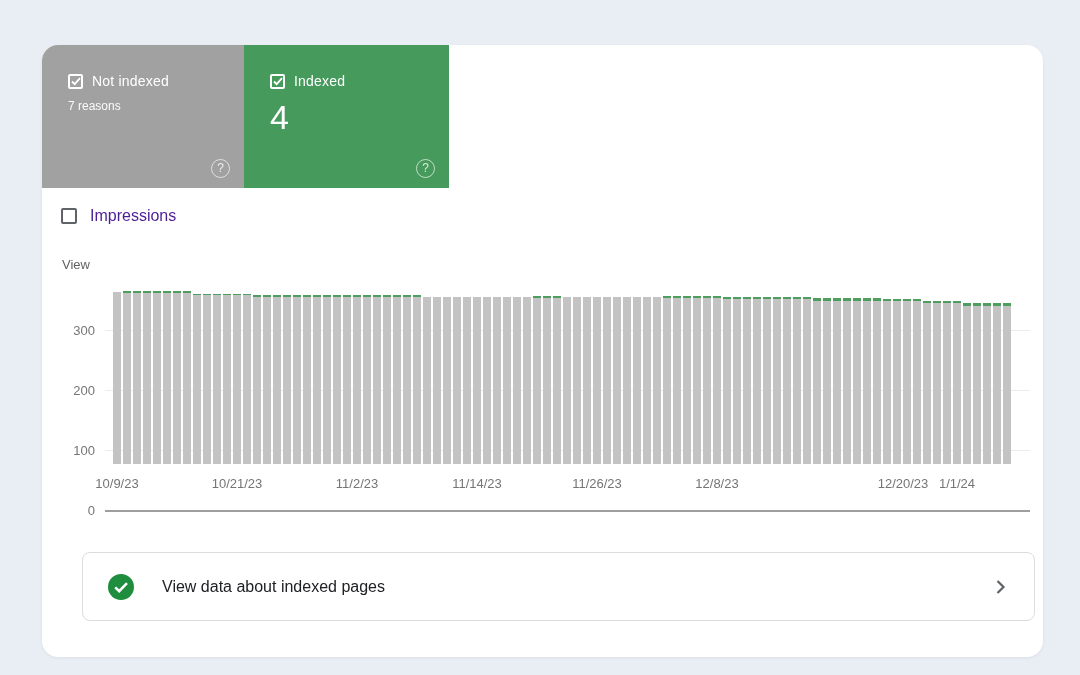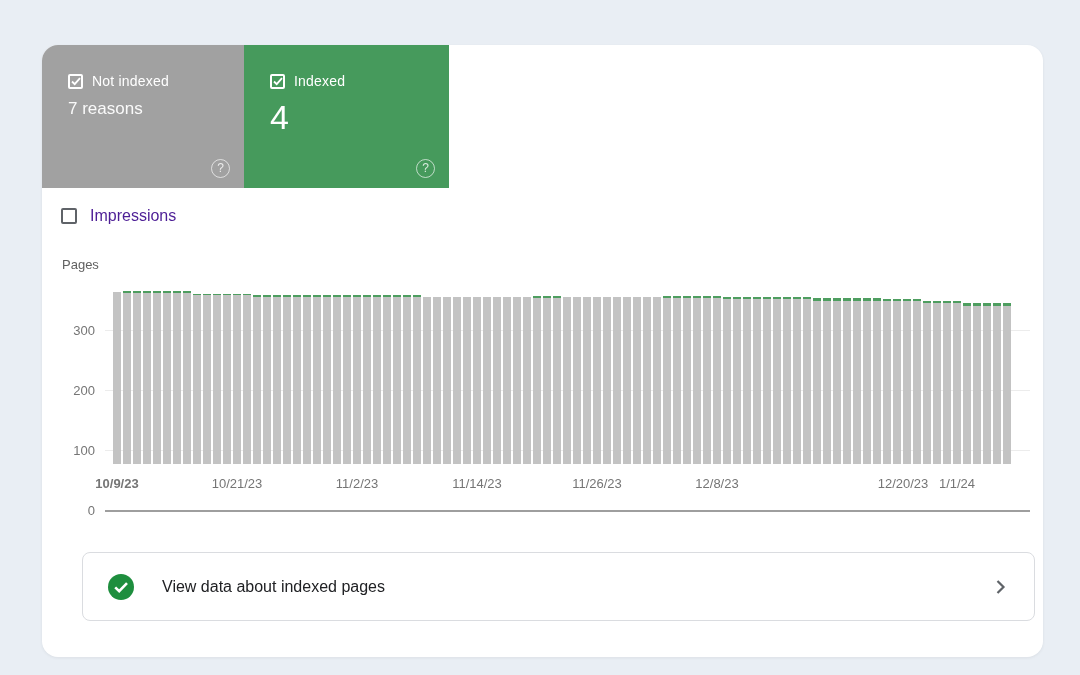--- a/index.html
+++ b/index.html
@@ -32,21 +32,21 @@
   .sum-head { display: flex; align-items: center; gap: 9px; }
   .cb-checked {
     width: 15px; height: 15px;
     border: 2px solid #ffffff; border-radius: 2px;
     display: flex; align-items: center; justify-content: center;
     flex: none;
   }
   .cb-checked svg { display: block; }
   .sum-label { font-size: 14px; letter-spacing: .2px; }
   .sum-value { font-size: 34px; font-weight: 400; margin-top: 11px; line-height: 1; }
-  .sum-sub { font-size: 17px; margin-top: 10px; color: rgba(255,255,255,0.95); }
+  .sum-sub { font-size: 12px; margin-top: 10px; color: rgba(255,255,255,0.95); }
   .help-icon {
     position: absolute; right: 14px; bottom: 10px;
     width: 19px; height: 19px; border-radius: 50%;
     border: 1.5px solid rgba(255,255,255,0.65);
     color: rgba(255,255,255,0.8);
     font-size: 12px; line-height: 16px; text-align: center;
     cursor: pointer;
   }
   
   .impressions-row {
@@ -131,21 +131,21 @@
       <div class="help-icon">?</div>
     </div>
   </div>
 
   <div class="impressions-row">
     <span class="cb-empty"></span>
     <span class="impressions-label">Impressions</span>
   </div>
 
   <div class="chart">
-    <div class="chart-ylabel">Pages</div>
+    <div class="chart-ylabel">View</div>
     <div id="gridlines">
         <div class="gridline zero" style="top: 260px;"></div>
         <div class="gridline" style="top: 200px;"></div>
         <div class="gridline" style="top: 140px;"></div>
         <div class="gridline" style="top: 80px;"></div>
       </div>
     <div id="yticks">
         <div class="ytick" style="top: 260px;">0</div>
         <div class="ytick" style="top: 200px;">100</div>
         <div class="ytick" style="top: 140px;">200</div>
@@ -507,21 +507,21 @@
         <div class="bar">
           <div class="seg-green" style="height: 2.4px; background: rgb(78, 158, 96);"></div>
           <div class="seg-gray" style="height: 158.4px; background: rgb(195, 195, 195);"></div>
         </div>
         <div class="bar">
           <div class="seg-green" style="height: 2.4px; background: rgb(78, 158, 96);"></div>
           <div class="seg-gray" style="height: 158.4px; background: rgb(195, 195, 195);"></div>
         </div>
       </div>
     <div id="xticks">
-        <div class="xtick" style="left: 75px; font-weight: bold;">10/9/23</div>
+        <div class="xtick" style="left: 75px;">10/9/23</div>
         <div class="xtick" style="left: 195px;">10/21/23</div>
         <div class="xtick" style="left: 315px;">11/2/23</div>
         <div class="xtick" style="left: 435px;">11/14/23</div>
         <div class="xtick" style="left: 555px;">11/26/23</div>
         <div class="xtick" style="left: 675px;">12/8/23</div>
         <div class="xtick" style="left: 837px; margin-left: 24px;">12/20/23</div>
         <div class="xtick" style="left: 915px;">1/1/24</div>
       </div>
   </div>
 

